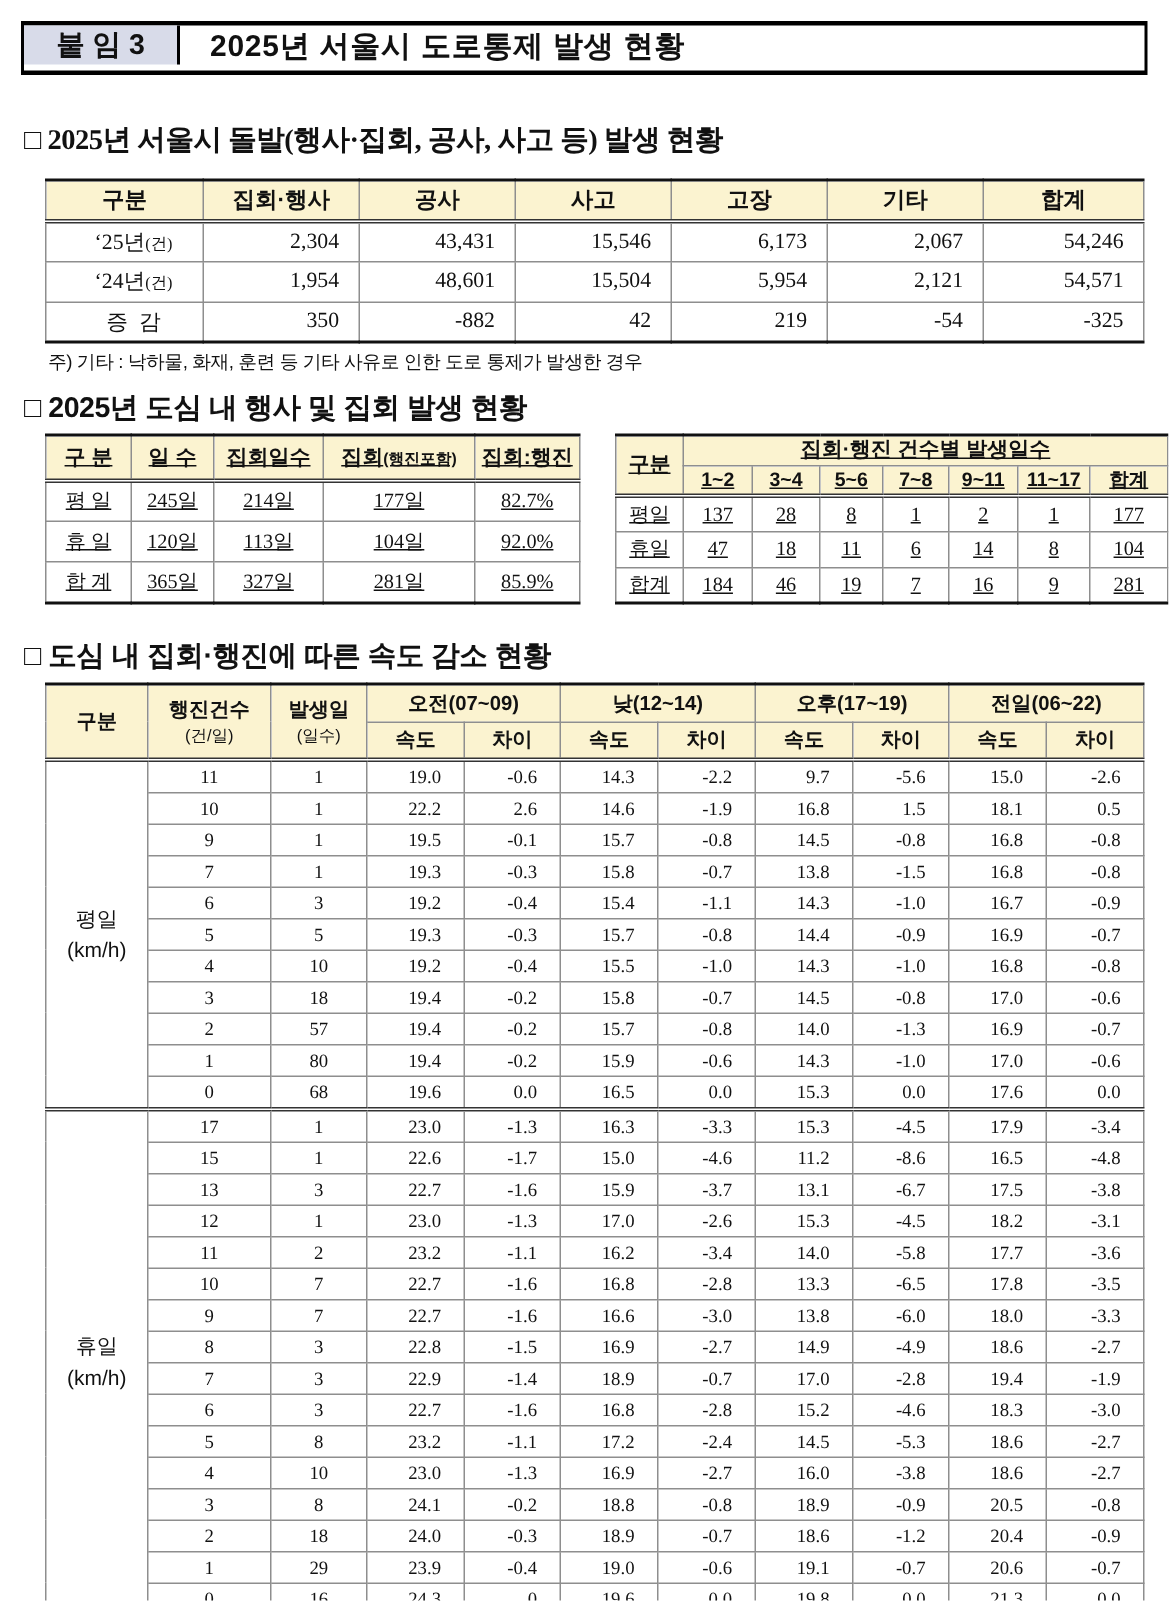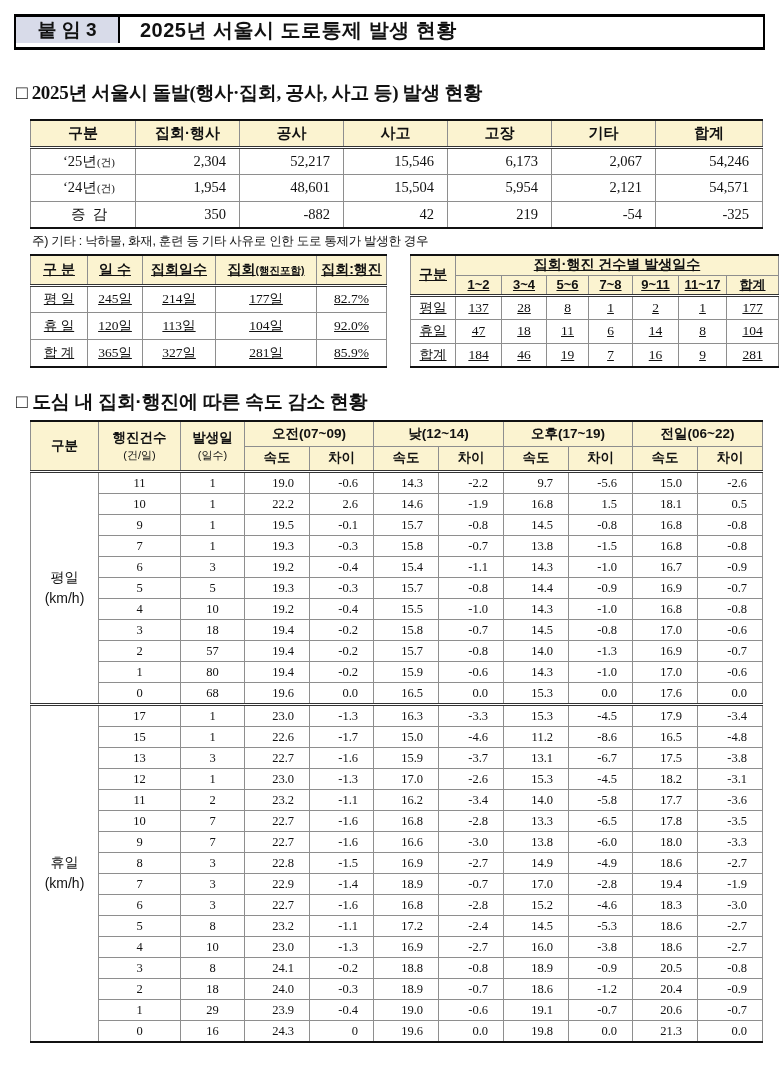--- a/index.html
+++ b/index.html
@@ -107,21 +107,21 @@
           <th>사고</th>
           <th>고장</th>
           <th>기타</th>
           <th>합계</th>
         </tr>
       </thead>
     <tbody>
         <tr>
           <td class="rowhead">‘25년<span class="sm">(건)</span></td>
           <td class="num">2,304</td>
-          <td class="num">52,217</td>
+          <td class="num">43,431</td>
           <td class="num">15,546</td>
           <td class="num">6,173</td>
           <td class="num">2,067</td>
           <td class="num">54,246</td>
         </tr>
         <tr>
           <td class="rowhead">‘24년<span class="sm">(건)</span></td>
           <td class="num">1,954</td>
           <td class="num">48,601</td>
           <td class="num">15,504</td>
@@ -135,20 +135,21 @@
           <td class="num">-882</td>
           <td class="num">42</td>
           <td class="num">219</td>
           <td class="num">-54</td>
           <td class="num">-325</td>
         </tr>
       </tbody>
   </table>
   <div class="note">주) 기타 : 낙하물, 화재, 훈련 등 기타 사유로 인한 도로 통제가 발생한 경우</div>
 
+  <div class="section-heading h2">□ 2025년 도심 내 행사 및 집회 발생 현황</div>
 
   <div class="s2wrap">
     <table class="tbl t2l" id="t2l">
       <colgroup>
           <col style="width:57px">
           <col style="width:55px">
           <col style="width:73px">
           <col style="width:101px">
           <col style="width:70px">
         </colgroup>

